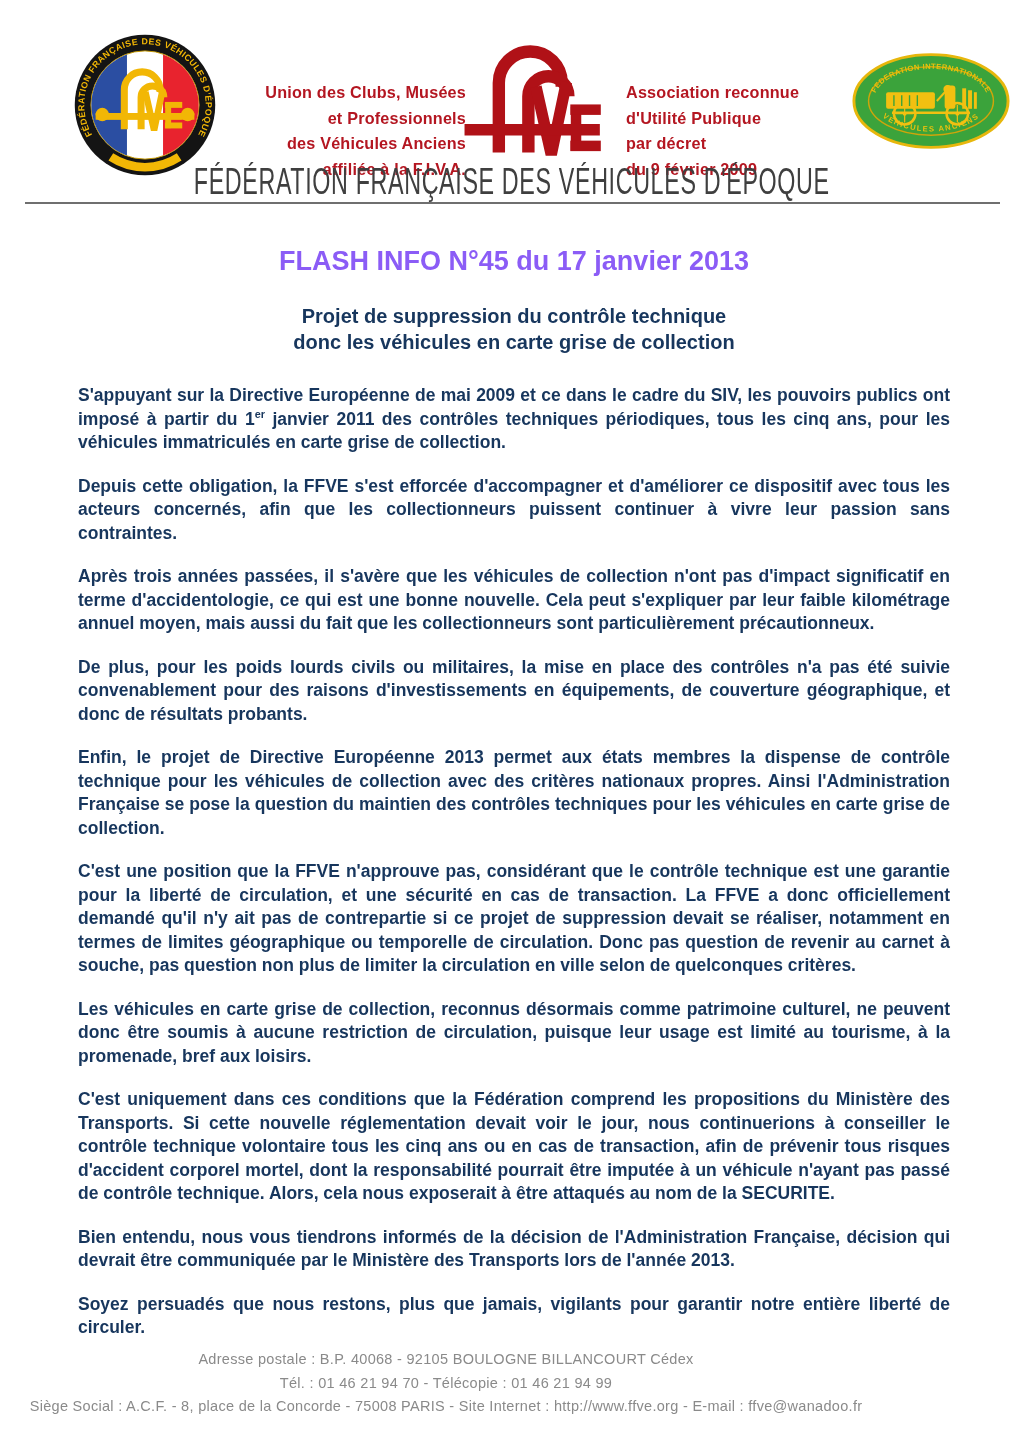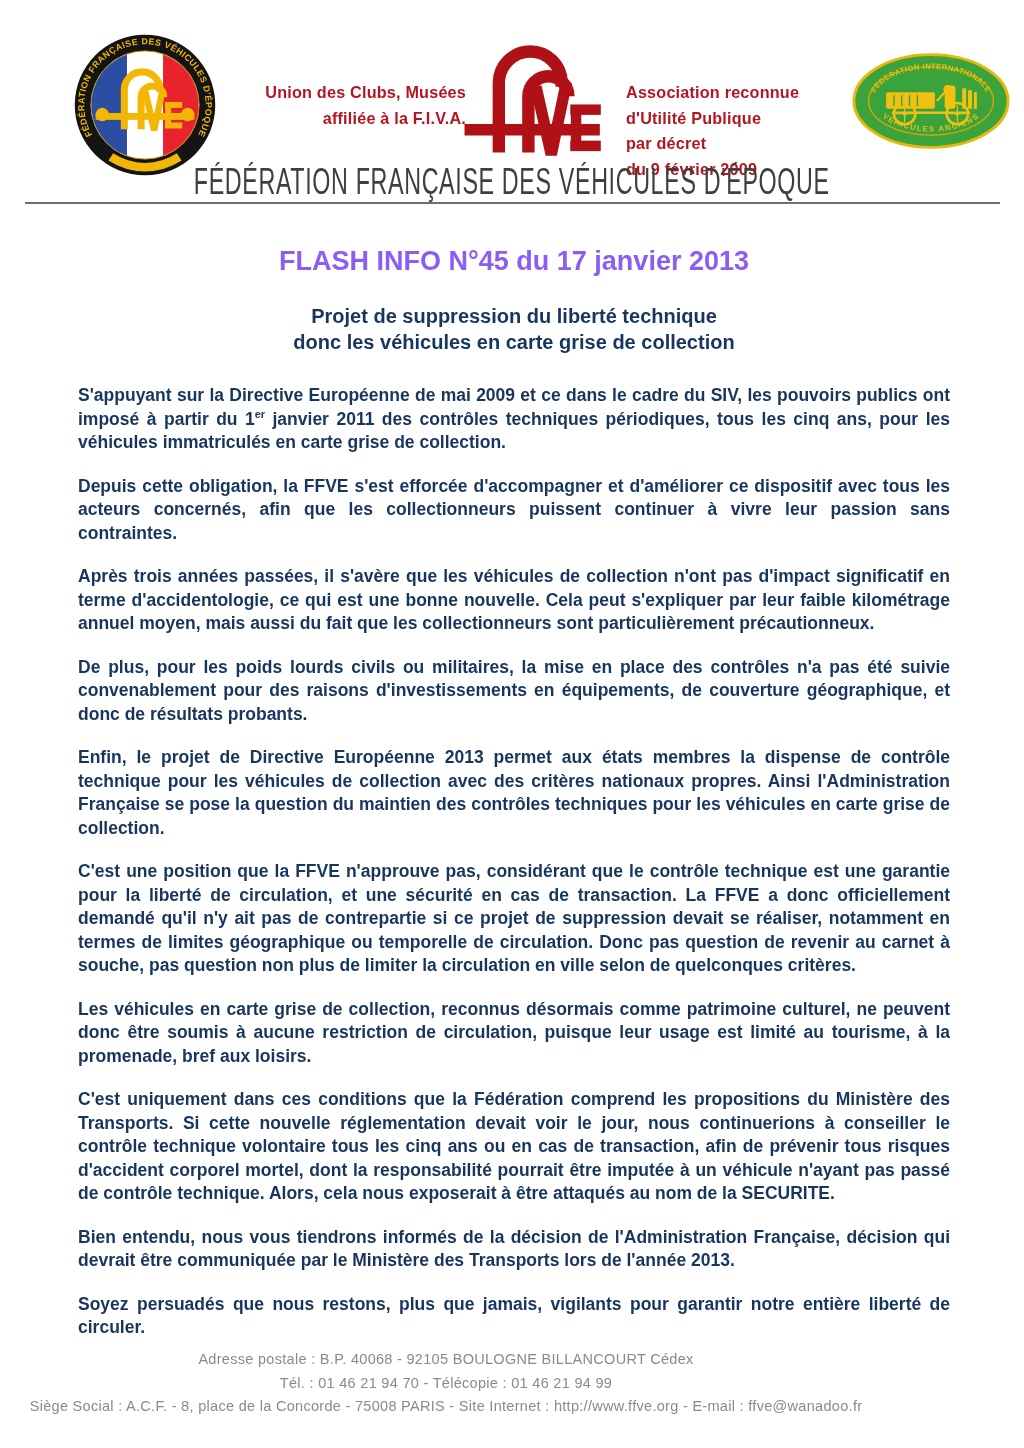--- a/index.html
+++ b/index.html
@@ -64,20 +64,22 @@
         <path d="M 121 77 H 153" stroke-width="11"></path>
         <path d="M 121 115 H 153" stroke-width="11"></path>
       </g>
       <path d="M -52 12 H 52" stroke="#f2b705" stroke-width="7"></path>
       <circle cx="-45" cy="10" r="7" fill="#f2b705"></circle>
       <circle cx="45" cy="10" r="7" fill="#f2b705"></circle>
     </svg>
 
     <div class="red-block red-left">
       <div>Union des Clubs, Musées</div>
+      <div>et Professionnels</div>
+      <div>des Véhicules Anciens</div>
       <div>affiliée à la F.I.V.A.</div>
     </div>
 
     <svg class="ffve-logo" width="162" height="134" viewBox="0 0 170 140">
       <g fill="none" stroke="#b01117">
         <path d="M 46 122 V 49 A 33 33 0 0 1 112 49 V 53" stroke-width="13"></path>
         <path d="M 77 122 V 63 A 21 21 0 0 1 119 63" stroke-width="13"></path>
         <path d="M 85 53 L 101 124 L 117 48" stroke-width="12"></path>
         <path d="M 10 98 H 152" stroke-width="12"></path>
         <path d="M 127 74 V 120" stroke-width="11"></path>
@@ -125,21 +127,21 @@
 
     <div class="banner">
       <span>FÉDÉRATION FRANÇAISE DES VÉHICULES D'ÉPOQUE</span>
     </div>
     <div class="rule"></div>
   </div>
 
   <div class="main">
     <h1 class="doc-title">FLASH INFO N°45 du 17 janvier 2013</h1>
     <h2 class="doc-subtitle">
-      <span>Projet de suppression du liberté technique</span><br>
+      <span>Projet de suppression du contrôle technique</span><br>
       <span>donc les véhicules en carte grise de collection</span>
     </h2>
 
     <p class="para"><span>S'appuyant sur la Directive Européenne de mai 2009 et ce dans le cadre du SIV, les pouvoirs publics ont imposé à partir du 1</span><sup>er</sup><span> janvier 2011 des contrôles techniques périodiques, tous les cinq ans, pour les véhicules immatriculés en carte grise de collection.</span></p>
 
     <p class="para">Depuis cette obligation, la FFVE s'est efforcée d'accompagner et d'améliorer ce dispositif avec tous les acteurs concernés, afin que les collectionneurs puissent continuer à vivre leur passion sans contraintes.</p>
     <p class="para">Après trois années passées, il s'avère que les véhicules de collection n'ont pas d'impact significatif en terme d'accidentologie, ce qui est une bonne nouvelle. Cela peut s'expliquer par leur faible kilométrage annuel moyen, mais aussi du fait que les collectionneurs sont particulièrement précautionneux.</p>
     <p class="para">De plus, pour les poids lourds civils ou militaires, la mise en place des contrôles n'a pas été suivie convenablement pour des raisons d'investissements en équipements, de couverture géographique, et donc de résultats probants.</p>
     <p class="para">Enfin, le projet de Directive Européenne 2013 permet aux états membres la dispense de contrôle technique pour les véhicules de collection avec des critères nationaux propres. Ainsi l'Administration Française se pose la question du maintien des contrôles techniques pour les véhicules en carte grise de collection.</p>
     <p class="para">C'est une position que la FFVE n'approuve pas, considérant que le contrôle technique est une garantie pour la liberté de circulation, et une sécurité en cas de transaction. La FFVE a donc officiellement demandé qu'il n'y ait pas de contrepartie si ce projet de suppression devait se réaliser, notamment en termes de limites géographique ou temporelle de circulation. Donc pas question de revenir au carnet à souche, pas question non plus de limiter la circulation en ville selon de quelconques critères.</p>

